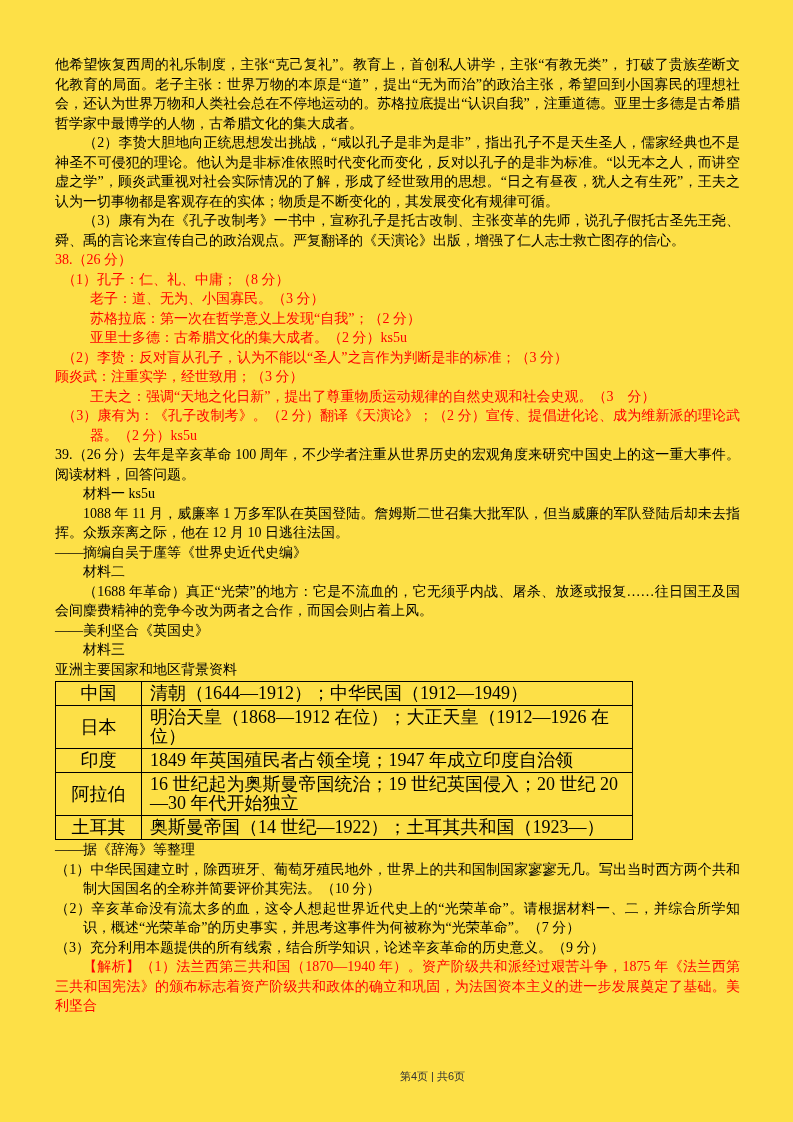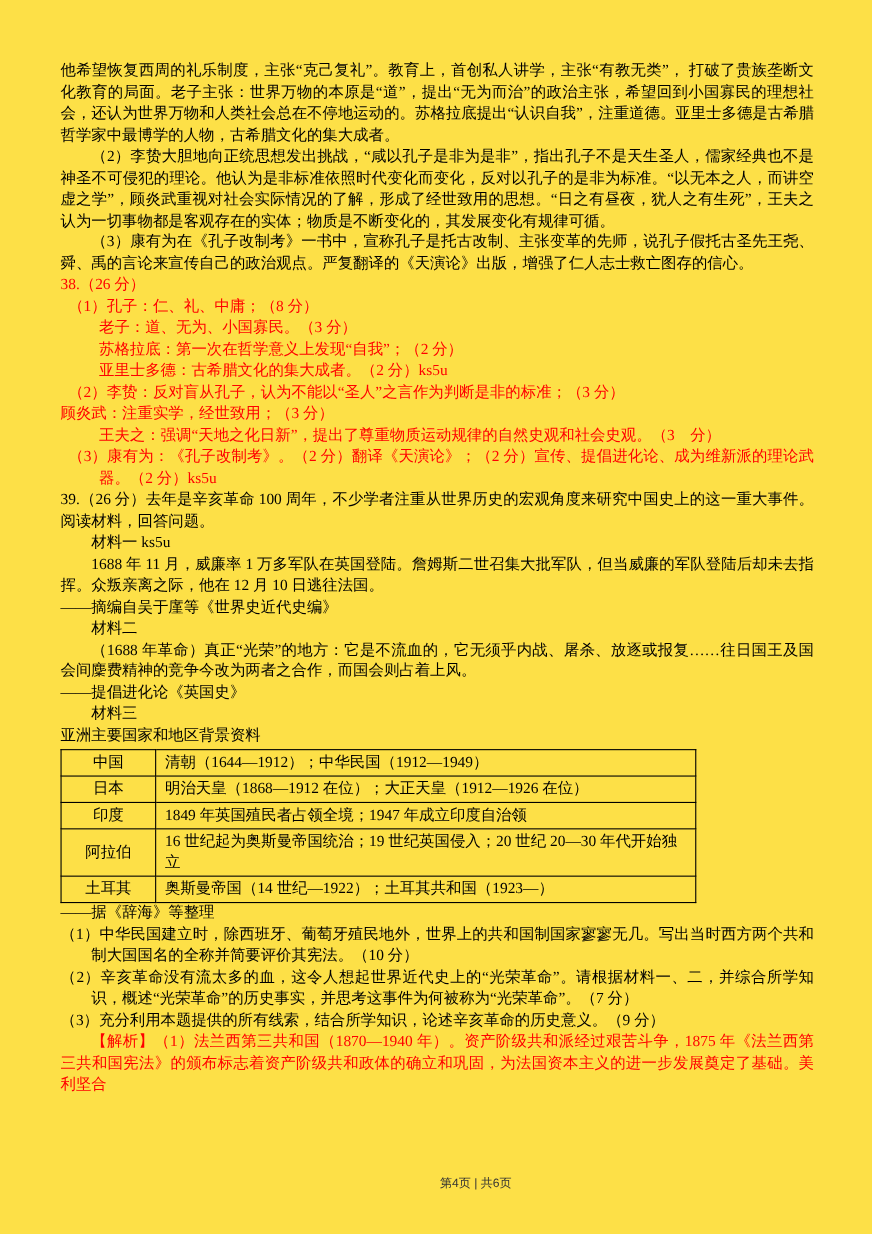--- a/index.html
+++ b/index.html
@@ -25,21 +25,21 @@
   .hang38 { padding-left: 2.5em; text-indent: -2em; } 
   .hangq { padding-left: 2em; text-indent: -2em; }    
   .src { text-align: right; }
   .gap { margin-top: 20px; }
   .tbl-title { width: 578px; text-align: center; text-indent: 0; }
   table.bg { border-collapse: collapse; width: 578px; margin-top: 2px; }
   table.bg td {
     border: 1px solid #000000;
     padding: 2px 8px;
     height: 24px;
-    font-size: 14px;
+    font-size: 18px;
     line-height: 19px;
   }
   table.bg td.c1 { width: 86px; text-align: center; padding: 2px 2px; }
   .footer {
     position: absolute;
     bottom: 36px;
     left: 0;
     width: 100%;
     text-align: center;
     font-size: 11px;
@@ -64,26 +64,26 @@
     <p class="red i2">苏格拉底：第一次在哲学意义上发现“自我”；（2 分）</p>
     <p class="red i2">亚里士多德：古希腊文化的集大成者。（2 分）ks5u</p>
     <p class="red i1">（2）李贽：反对盲从孔子，认为不能以“圣人”之言作为判断是非的标准；（3 分）</p>
     <p class="red">顾炎武：注重实学，经世致用；（3 分）</p>
     <p class="red i2">王夫之：强调“天地之化日新”，提出了尊重物质运动规律的自然史观和社会史观。（3　分）</p>
     <p class="red hang38">（3）康有为：《孔子改制考》。（2 分）翻译《天演论》；（2 分）宣传、提倡进化论、成为维新派的理论武器。（2 分）ks5u</p>
 
     <p class="gap">39.（26 分）去年是辛亥革命 100 周年，不少学者注重从世界历史的宏观角度来研究中国史上的这一重大事件。阅读材料，回答问题。</p>
 
     <p class="ind">材料一 ks5u</p>
-    <p class="ind">1688 年 11 月，威廉率 1 万多军队在英国登陆。詹姆斯二世召集大批军队，但当威廉的军队登陆后却未去指挥。众叛亲离之际，他在 12 月 10 日逃往法国。</p>
+    <p class="ind">1088 年 11 月，威廉率 1 万多军队在英国登陆。詹姆斯二世召集大批军队，但当威廉的军队登陆后却未去指挥。众叛亲离之际，他在 12 月 10 日逃往法国。</p>
     <p class="src">——摘编自吴于廑等《世界史近代史编》</p>
 
     <p class="ind">材料二</p>
     <p class="ind">（1688 年革命）真正“光荣”的地方：它是不流血的，它无须乎内战、屠杀、放逐或报复……往日国王及国会间麇费精神的竞争今改为两者之合作，而国会则占着上风。</p>
-    <p class="src">——提倡进化论《英国史》</p>
+    <p class="src">——美利坚合《英国史》</p>
 
     <p class="ind">材料三</p>
 
     <p class="tbl-title">亚洲主要国家和地区背景资料</p>
 
     <table class="bg">
       <tbody>
         <tr>
           <td class="c1">中国</td>
           <td>清朝（1644—1912）；中华民国（1912—1949）</td>

